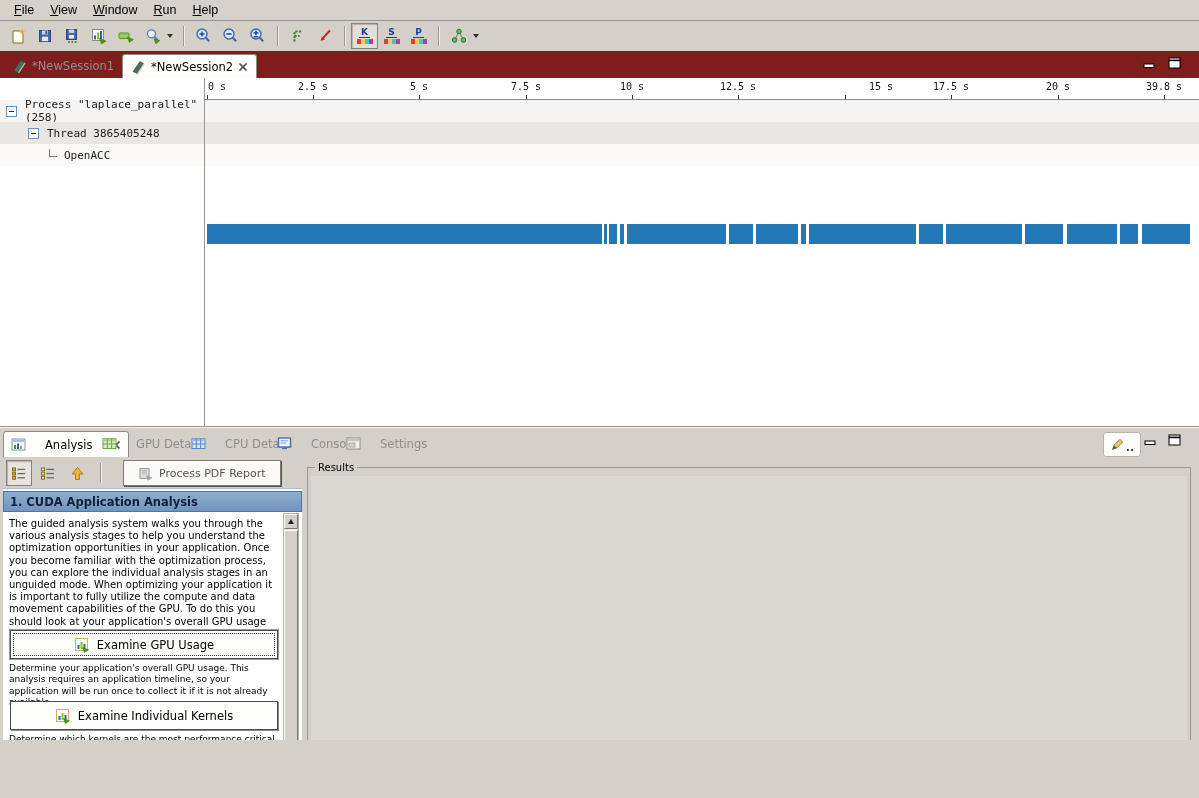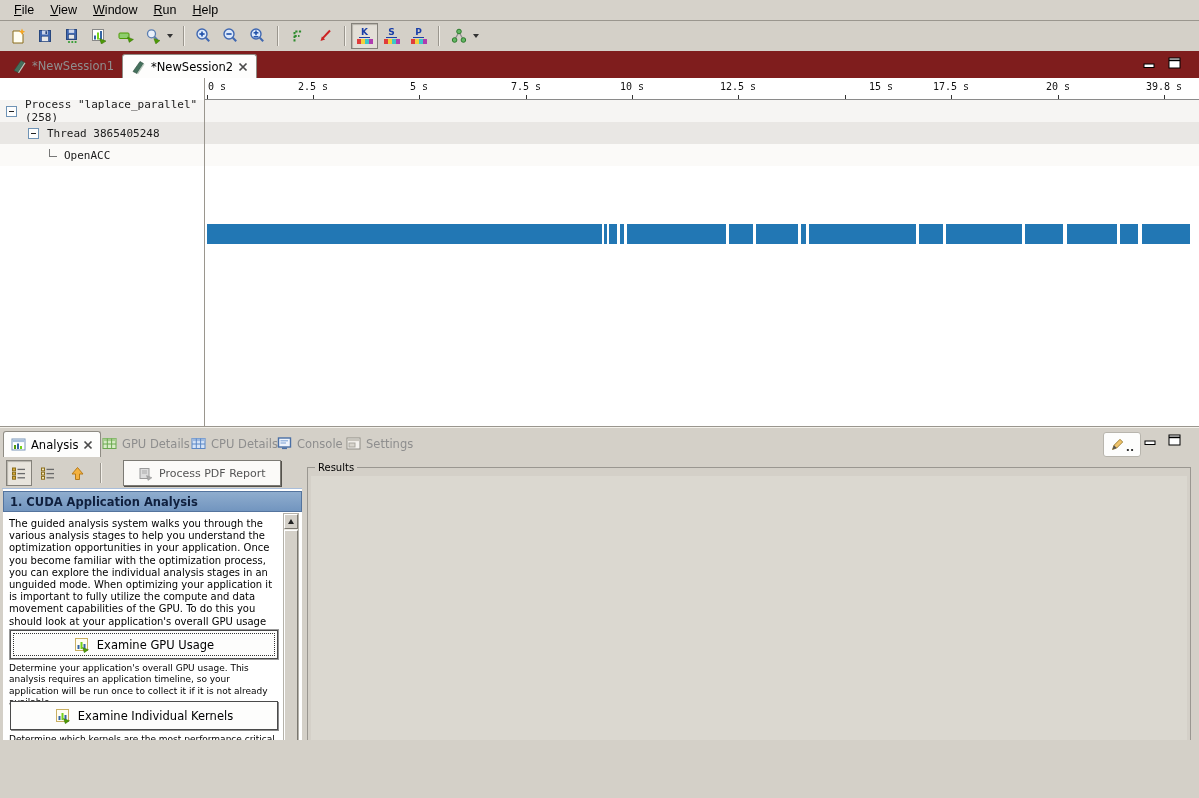--- a/index.html
+++ b/index.html
@@ -47,21 +47,21 @@
   .row-a{background:#f6f5f3;} .row-b{background:#e9e7e4;} .row-c{background:#fbfaf8;}
   .expander{width:9px;height:9px;background:#fdfdfd;border:1px solid #6f93b5;position:relative;flex:none;}
   .expander i{position:absolute;left:2px;top:4px;width:5px;height:1px;background:#222;}
   .lconn{width:7px;height:7px;border-left:1px solid #777;border-bottom:1px solid #777;margin-top:-5px;flex:none;}
   .vdivider{position:absolute;left:204px;top:0;width:1px;height:348px;background:#9a968e;}
   .bar-track{position:absolute;left:206px;top:146px;width:986px;height:20px;}
   .bar-seg{position:absolute;top:0;height:20px;}
   
   .bottom{position:absolute;top:427px;left:0;width:1199px;height:371px;background:#d4d0c8;border-top:1px solid #f4f1ea;}
   .btabbar{position:absolute;top:3px;left:0;right:0;height:26px;}
-  .btab{position:absolute;top:0;height:25px;display:flex;align-items:center;gap:5px;padding:0 7px;font-size:11.5px;}
+  .btab{position:absolute;top:0;height:25px;display:flex;align-items:center;gap:19px;padding:0 7px;font-size:11.5px;}
   .btab.active{background:#fdfdfc;border:1px solid #8f8c84;border-bottom:none;border-radius:3px 3px 0 0;}
   .btab.inactive span.btab-label{color:#8e8e8e;}
   
   .an-toolbar{position:absolute;top:30px;left:2px;width:300px;height:30px;display:flex;align-items:center;
               border-bottom:1px solid #a9bedb;}
   .an-tbtn{width:24px;height:24px;display:flex;align-items:center;justify-content:center;border:1px solid transparent;}
   .an-tbtn.pressed{border:1px solid #84817a;background:#e8e4dc;box-shadow:inset 1px 1px 1px #b5b2aa;}
   .export-btn{margin-left:14px;height:24px;display:flex;align-items:center;gap:6px;padding:0 14px;
               background:#fbfaf8;border:1px solid #7c7a74;box-shadow:1px 1px 0 #55524c;
               font-size:11px;color:#555;}

